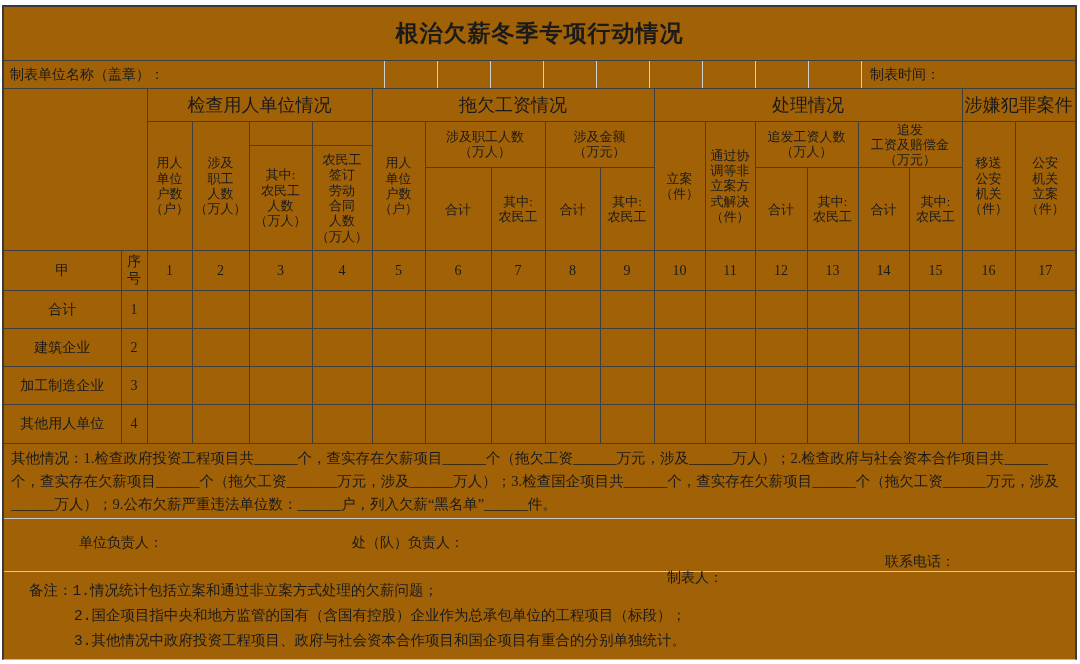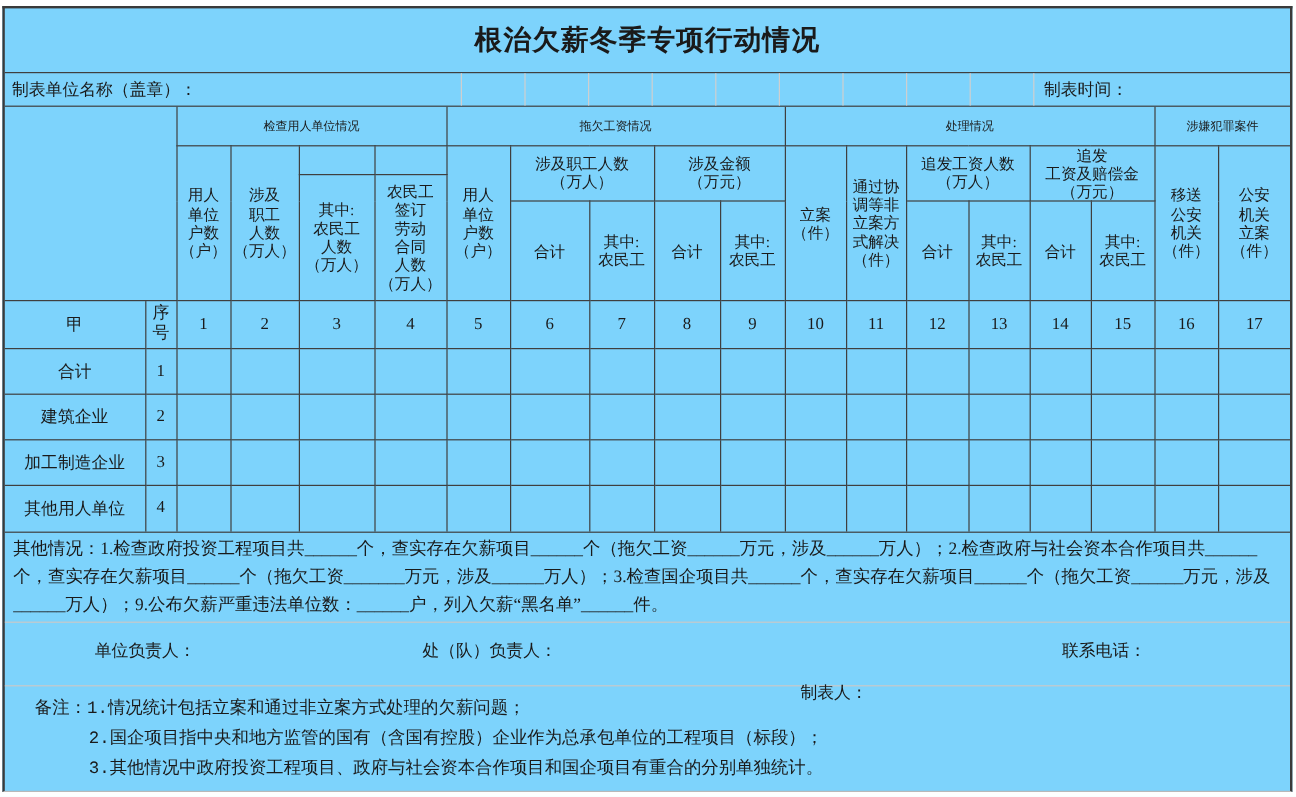--- a/index.html
+++ b/index.html
@@ -1,43 +1,43 @@
 <!DOCTYPE html>
 <html><head>
 <meta charset="utf-8">
 <style>
   * { box-sizing: border-box; margin: 0; padding: 0; }
   html, body { width: 1080px; height: 664px; background: #ffffff;
     font-family: "Liberation Serif", "DejaVu Serif", serif; color: #1a1a1a; }
   .sheet { position: absolute; left: 2px; top: 5px; width: 1075px; height: 655px;
-    border: 2px solid #3a3a3a; border-bottom: 1px solid #b9b9b9; background: #7dd3fc; }
+    border: 2px solid #3a3a3a; border-bottom: 1px solid #b9b9b9; background: #a16207; }
   .title-row { height: 54px; border-bottom: 1px solid #3f3f3f;
     display: flex; align-items: center; justify-content: center; }
   .title-row span { font-size: 23px; font-weight: bold; letter-spacing: 1px; }
   .info-row { height: 28px; border-bottom: 1px solid #3f3f3f; display: flex;
     font-size: 14px; align-items: center; }
   .info-main { width: 380px; padding-left: 6px; height: 100%; display: flex; align-items: center; }
   .info-cell { width: 53px; height: 100%; border-left: 1px solid #cfcfcf; }
   .info-last { flex: 1; height: 100%; border-left: 1px solid #cfcfcf;
     display: flex; align-items: center; padding-left: 8px; }
   table { border-collapse: collapse; width: 100%; table-layout: fixed;
     border-style: hidden; font-size: 13px; }
   td { border: 1px solid #3f3f3f; text-align: center; vertical-align: middle;
     padding: 0 1px; overflow: hidden; }
   .hdr { white-space: pre-line; line-height: 1.18; }
-  .grp { font-size: 10px; }
+  .grp { font-size: 18px; }
   .h32 td { height: 32px; } .h24 td { height: 24px; } .h38 td { height: 38px; }
   .h83 td { height: 83px; } .h40 td { height: 40px; font-size: 14px; }
   .dr td { height: 38px; font-size: 14px; }
   .other-row { height: 75px; border-top: 1px solid #3f3f3f; padding: 3px 7px 0 7px;
     font-size: 14.5px; line-height: 1.58; text-align: left; }
   .sign-row { height: 53px; border-top: 1px solid #c9c9c9; position: relative; font-size: 14px; }
   .sign-row span { position: absolute; top: 15px; }
   .sign-unit { left: 75px; } .sign-division { left: 348px; }
-  .sign-preparer { left: 663px; margin-top: 35px; } .sign-phone { left: 881px; }
+  .sign-preparer { left: 663px; margin-top: 35px; } .sign-phone { left: 881px; margin-top: 19px; }
   .notes-row { border-top: 1px solid #c9c9c9; padding: 7px 7px 0 25px;
     font-size: 14.5px; line-height: 1.72; font-family: Liberation Mono, monospace; }
   .note-indent { padding-left: 45px; }
 </style>
 </head>
 <body>
 
 <div class="sheet">
 
   <div class="title-row">

